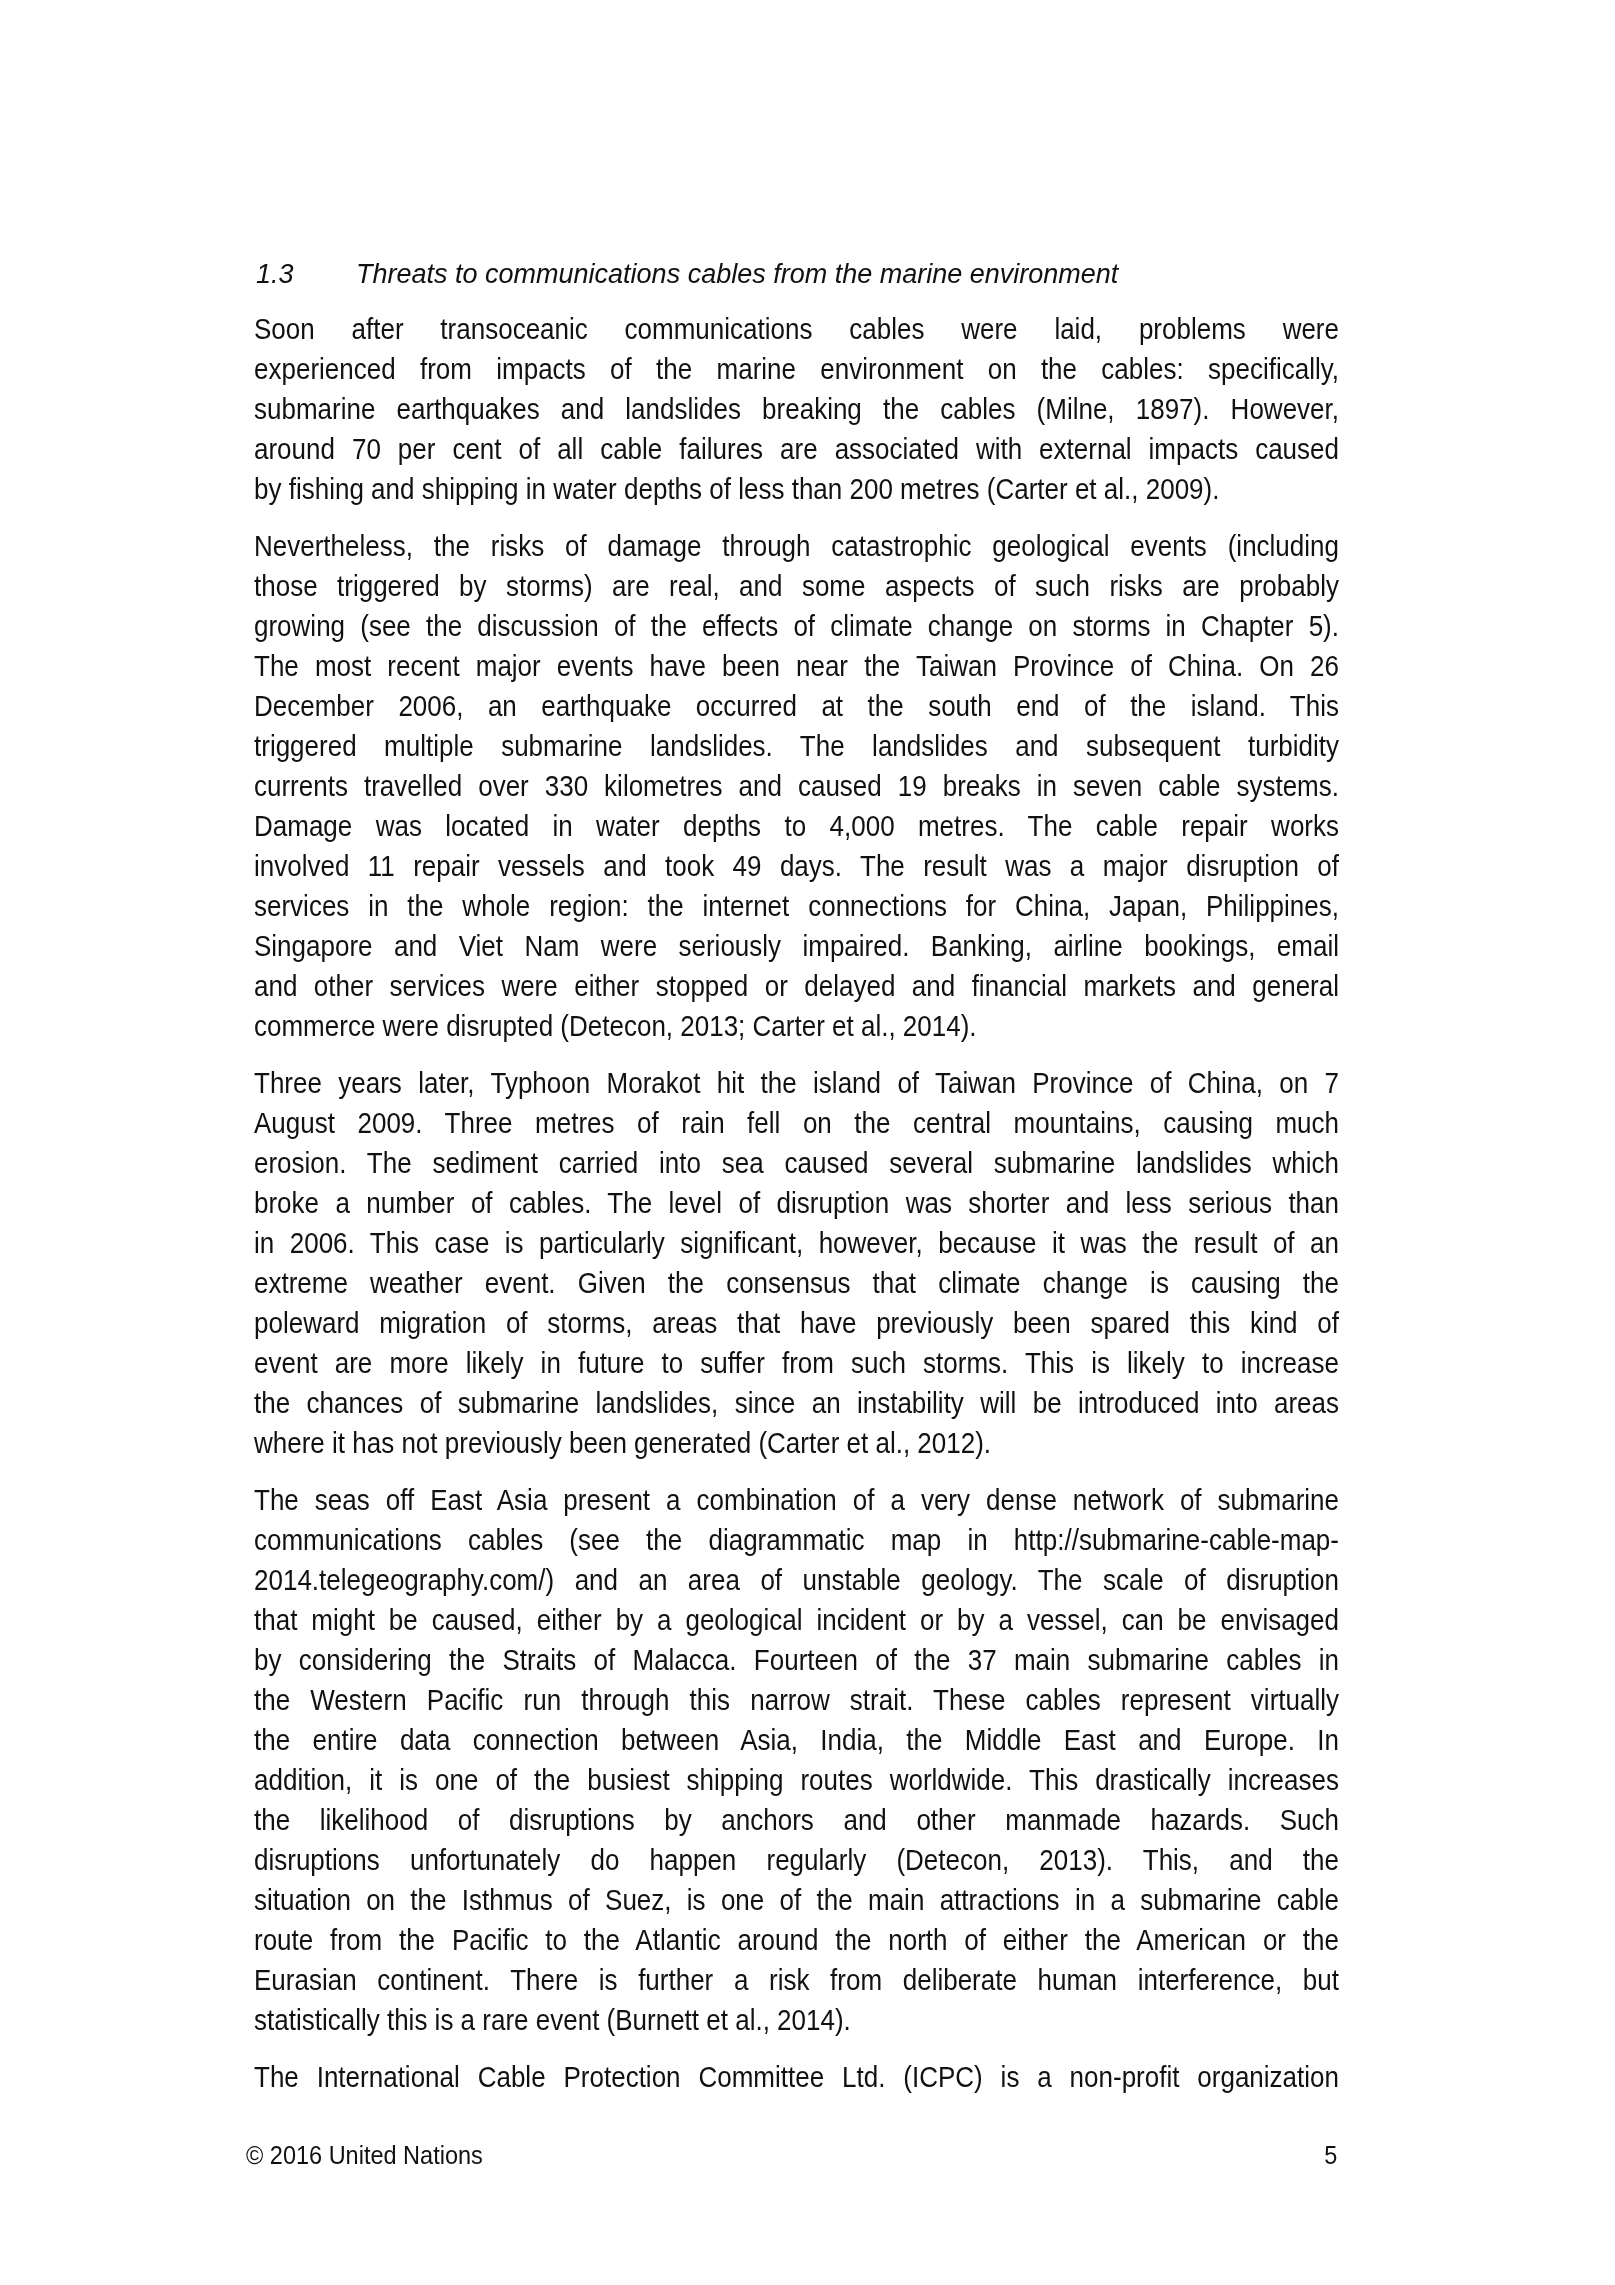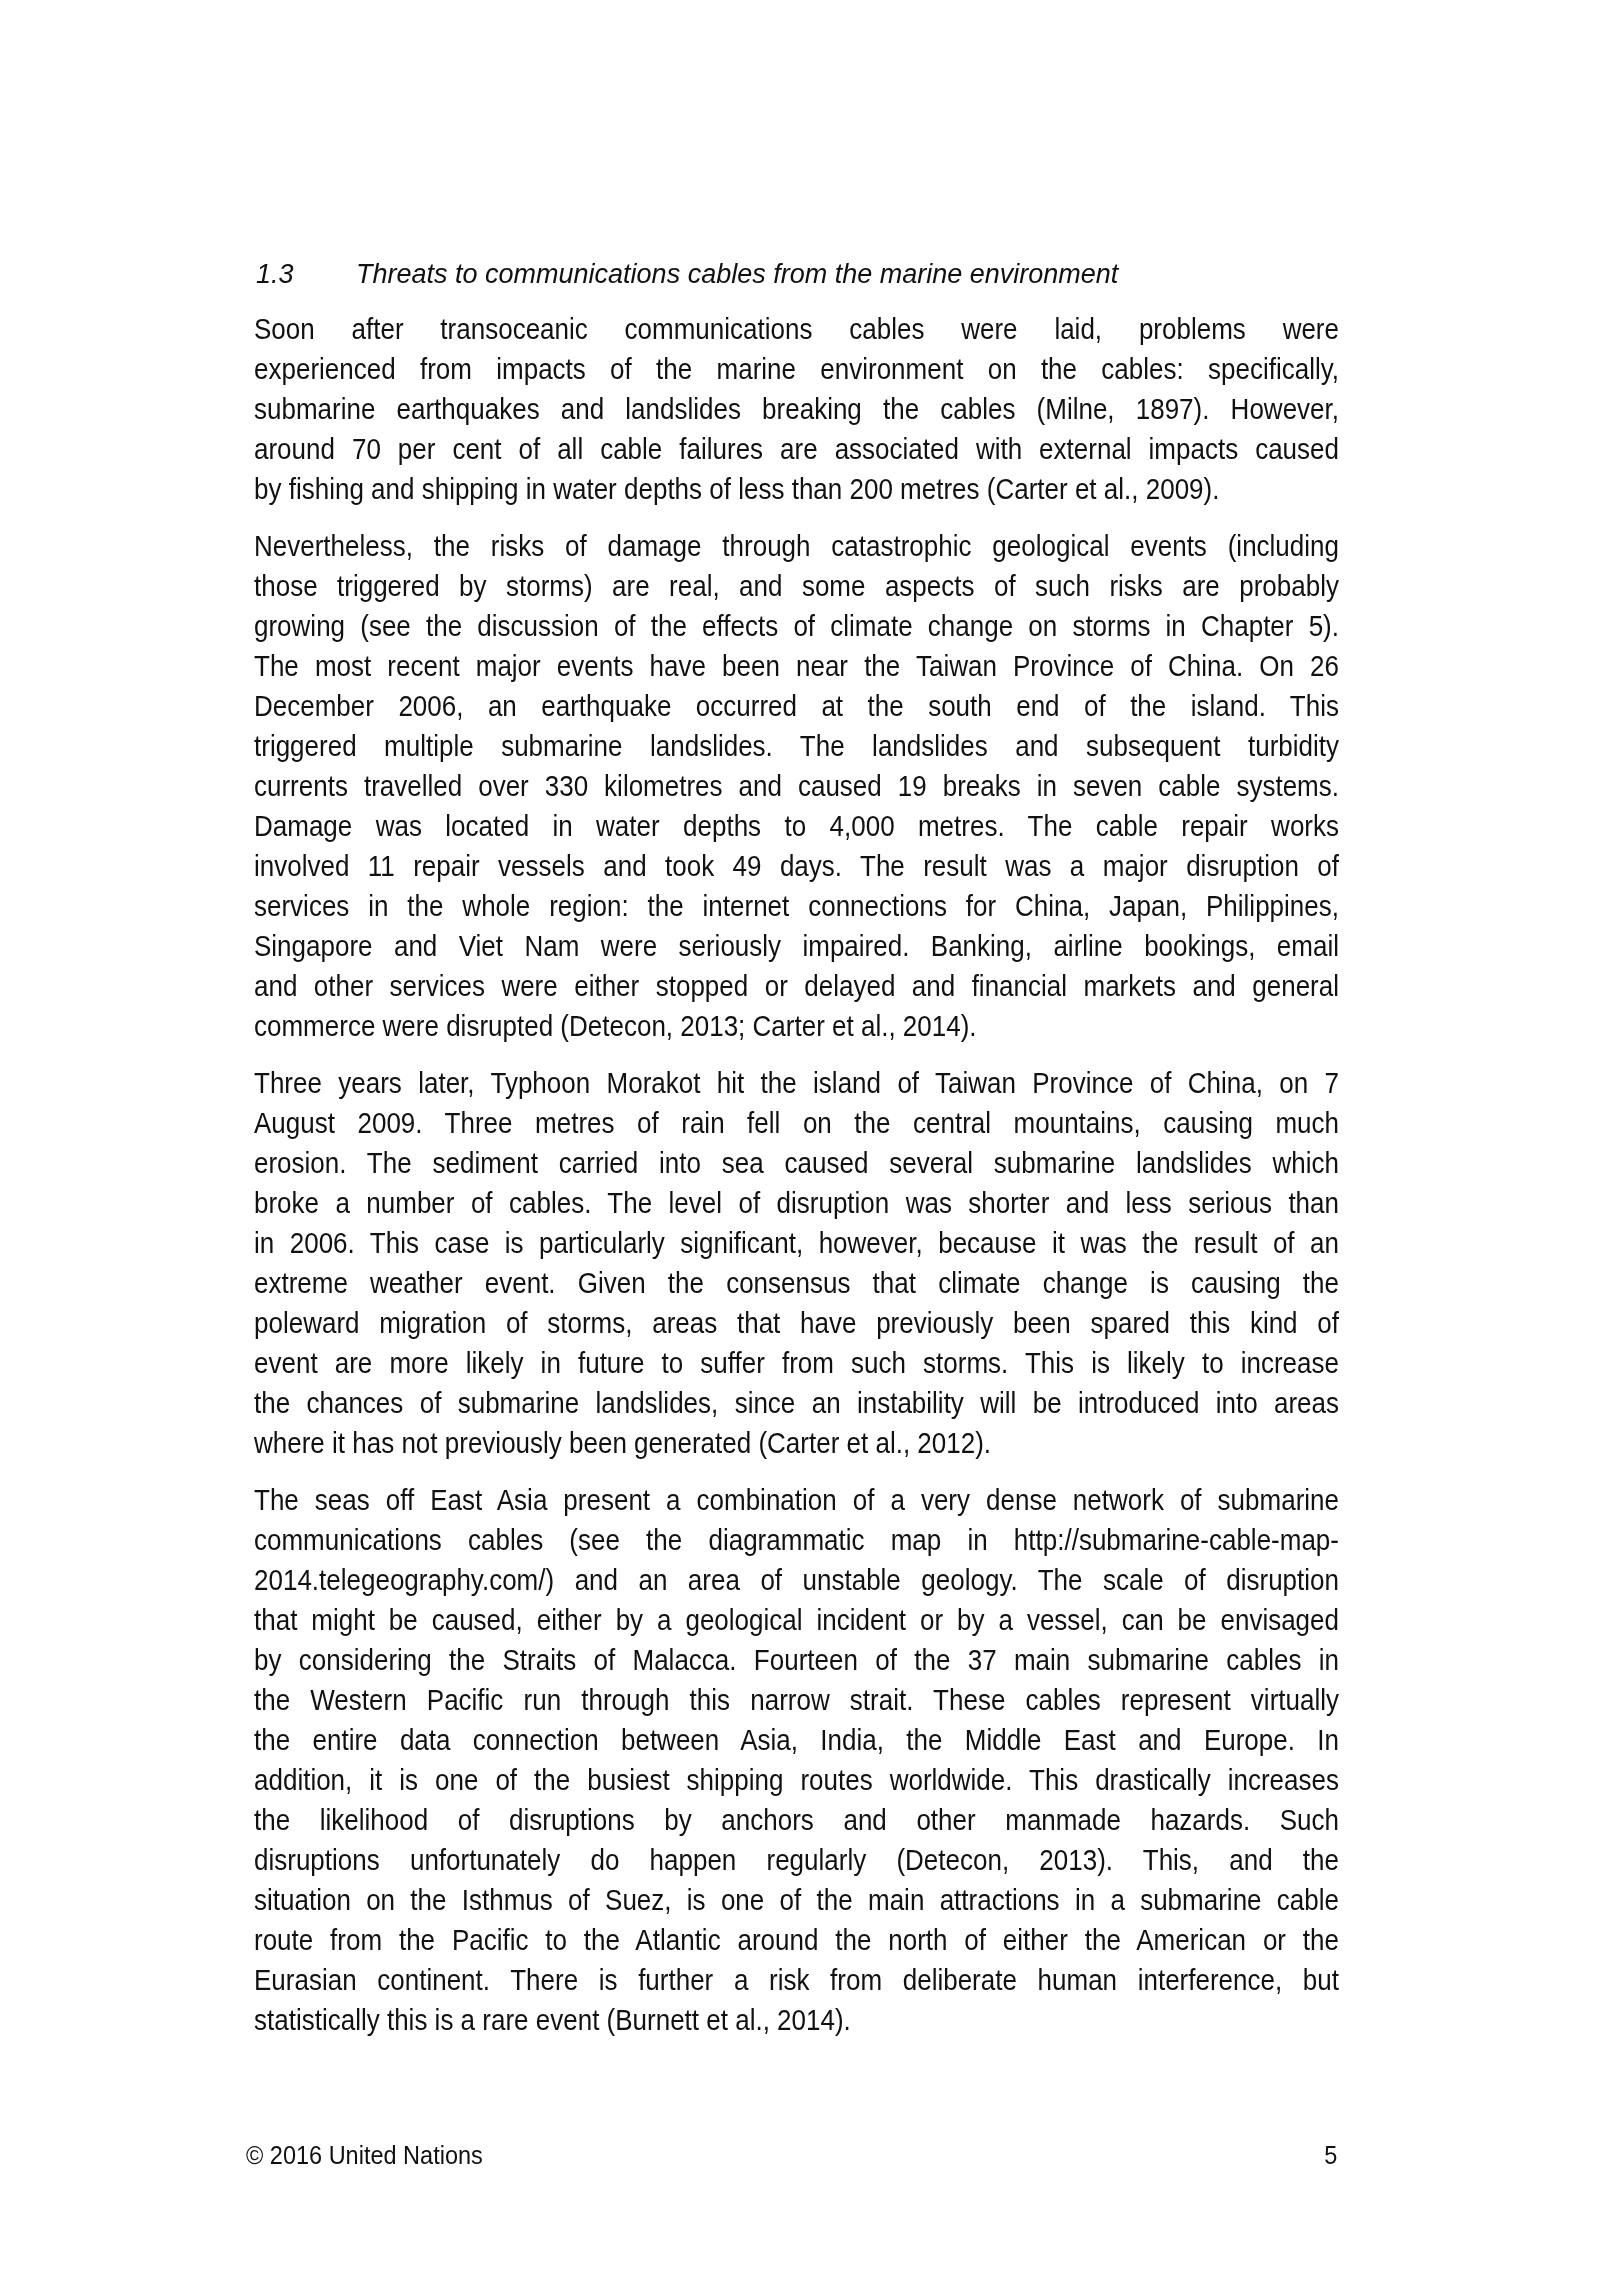--- a/index.html
+++ b/index.html
@@ -134,20 +134,23 @@
       <span class="line" style="white-space: nowrap;">the entire data connection between Asia, India, the Middle East and Europe. In</span>
       <span class="line" style="white-space: nowrap;">addition, it is one of the busiest shipping routes worldwide.  This drastically increases</span>
       <span class="line" style="white-space: nowrap;">the likelihood of disruptions by anchors and other manmade hazards. Such</span>
       <span class="line" style="white-space: nowrap;">disruptions unfortunately do happen regularly (Detecon, 2013).  This, and the</span>
       <span class="line" style="white-space: nowrap;">situation on the Isthmus of Suez, is one of the main attractions in a submarine cable</span>
       <span class="line" style="white-space: nowrap;">route from the Pacific to the Atlantic around the north of either the American or the</span>
       <span class="line" style="white-space: nowrap;">Eurasian continent. There is further a risk from deliberate human interference, but</span>
       <span class="line last" style="white-space: nowrap;">statistically this is a rare event (Burnett et al., 2014).</span>
     </div>
 
+    <div class="para">
+      <span class="line" style="white-space: nowrap;">The International Cable Protection Committee Ltd. (ICPC) is a non-profit organization</span>
+    </div>
 
   </div>
 
   <div class="footer">
     <span>© 2016 United Nations</span>
     <span class="pagenum">5</span>
   </div>
 
 </div>
 

